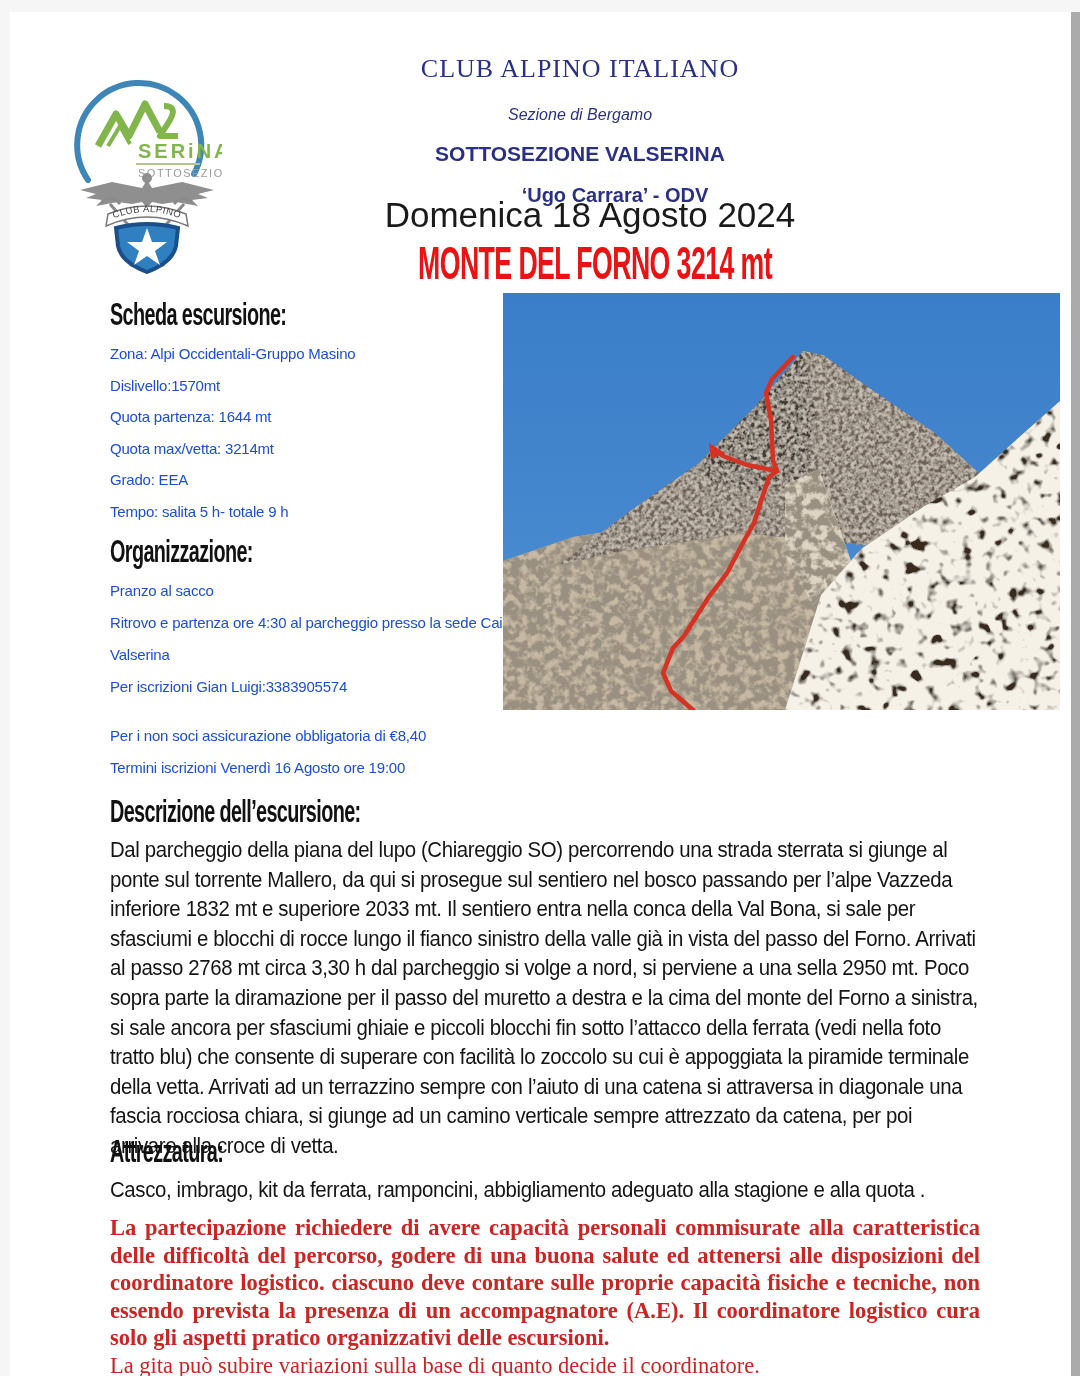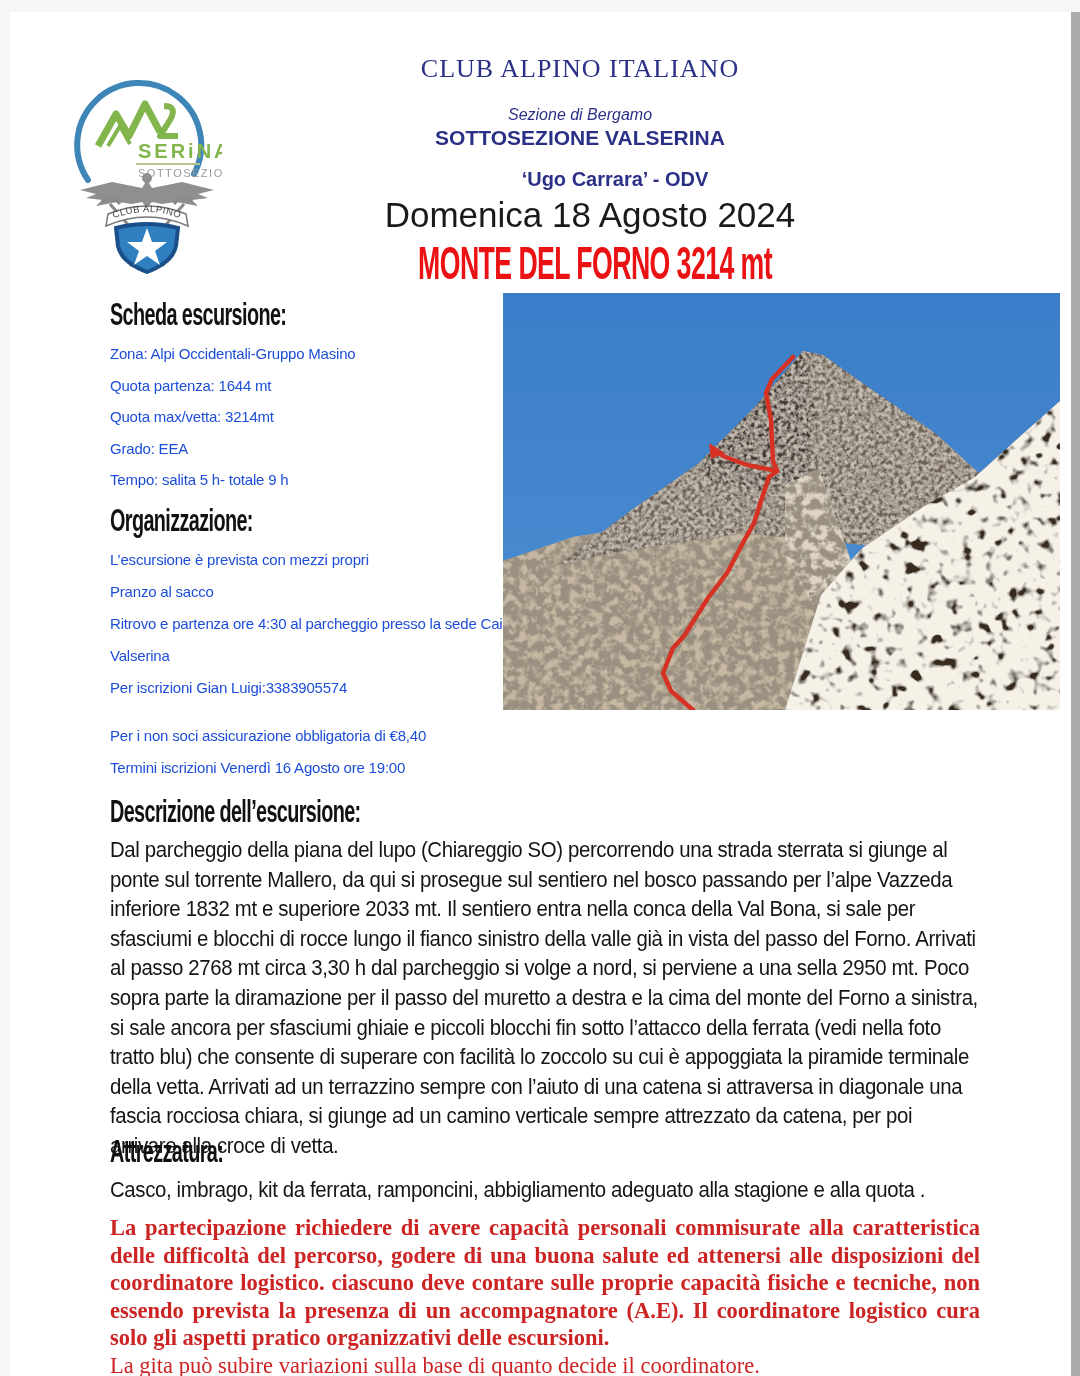--- a/index.html
+++ b/index.html
@@ -11,21 +11,21 @@
   .strip-top{position:absolute;left:0;top:0;width:1080px;height:12px;background:#f6f6f6;}
   .strip-left{position:absolute;left:0;top:12px;width:10px;height:1364px;background:#f6f6f6;}
   .strip-right{position:absolute;left:1071px;top:12px;width:9px;height:1364px;background:#ababab;}
   .page{position:absolute;left:10px;top:12px;width:1061px;height:1364px;background:#ffffff;}
 
   
   .logo{position:absolute;left:62px;top:50px;width:150px;height:212px;}
   .hdr{position:absolute;left:330px;top:42px;width:480px;text-align:center;color:#2b3087;}
   .hdr .club{font-family:"Liberation Serif",serif;font-size:26px;letter-spacing:1px;}
   .hdr .sez{font-style:italic;font-size:16px;margin-top:22px;}
-  .hdr .sotto{font-weight:bold;font-size:21px;margin-top:2px;}
+  .hdr .sotto{font-weight:bold;font-size:21px;margin-top:18px;}
   .hdr .odv{font-weight:bold;font-size:20px;margin-top:18px;padding-left:70px;}
   .date{position:absolute;left:330px;top:183px;width:500px;text-align:center;
         font-size:35px;color:#1a1a1a;}
   .title{position:absolute;left:280px;top:224px;width:600px;}
   .title span{display:inline-block;font-weight:bold;font-size:46px;color:#ea1212;
         transform:scaleX(0.58);transform-origin:50% 50%;white-space:nowrap;letter-spacing:-1px;}
 
   
   .h-cond{height:38px;margin:0 0 4px 0;}
   .h-cond span{display:inline-block;font-weight:bold;font-size:32px;color:#111;
@@ -169,30 +169,30 @@
       <path d="M 274,178 L 244,172 L 220,163 L 214,158"></path>
     </g>
     <polygon points="206,150 222,160 208,166" fill="#d63224"></polygon>
   </svg>
 
   <div class="leftcol">
     <div class="h-cond">
       <span>Scheda escursione:</span>
     </div>
     <div class="line">Zona: Alpi Occidentali-Gruppo Masino</div>
+    <div class="line">Dislivello:1570mt</div>
     <div class="line">Quota partenza: 1644 mt</div>
     <div class="line">Quota max/vetta: 3214mt</div>
     <div class="line">Grado: EEA</div>
     <div class="line">Tempo: salita 5 h- totale 9 h</div>
 
     <div class="h-cond org-head">
       <span>Organizzazione:</span>
     </div>
     <div class="org">
-      <div class="line">L’escursione è prevista con mezzi propri</div>
       <div class="line">Pranzo al sacco</div>
       <div class="line">Ritrovo e partenza ore 4:30 al parcheggio presso la sede Cai Valserina</div>
       <div class="line">Per iscrizioni Gian Luigi:3383905574</div>
     </div>
   </div>
 
   <div class="widelines">
     <div class="line">Per i non soci assicurazione obbligatoria di €8,40</div>
     <div class="line">Termini iscrizioni Venerdì 16 Agosto ore 19:00</div>
   </div>

